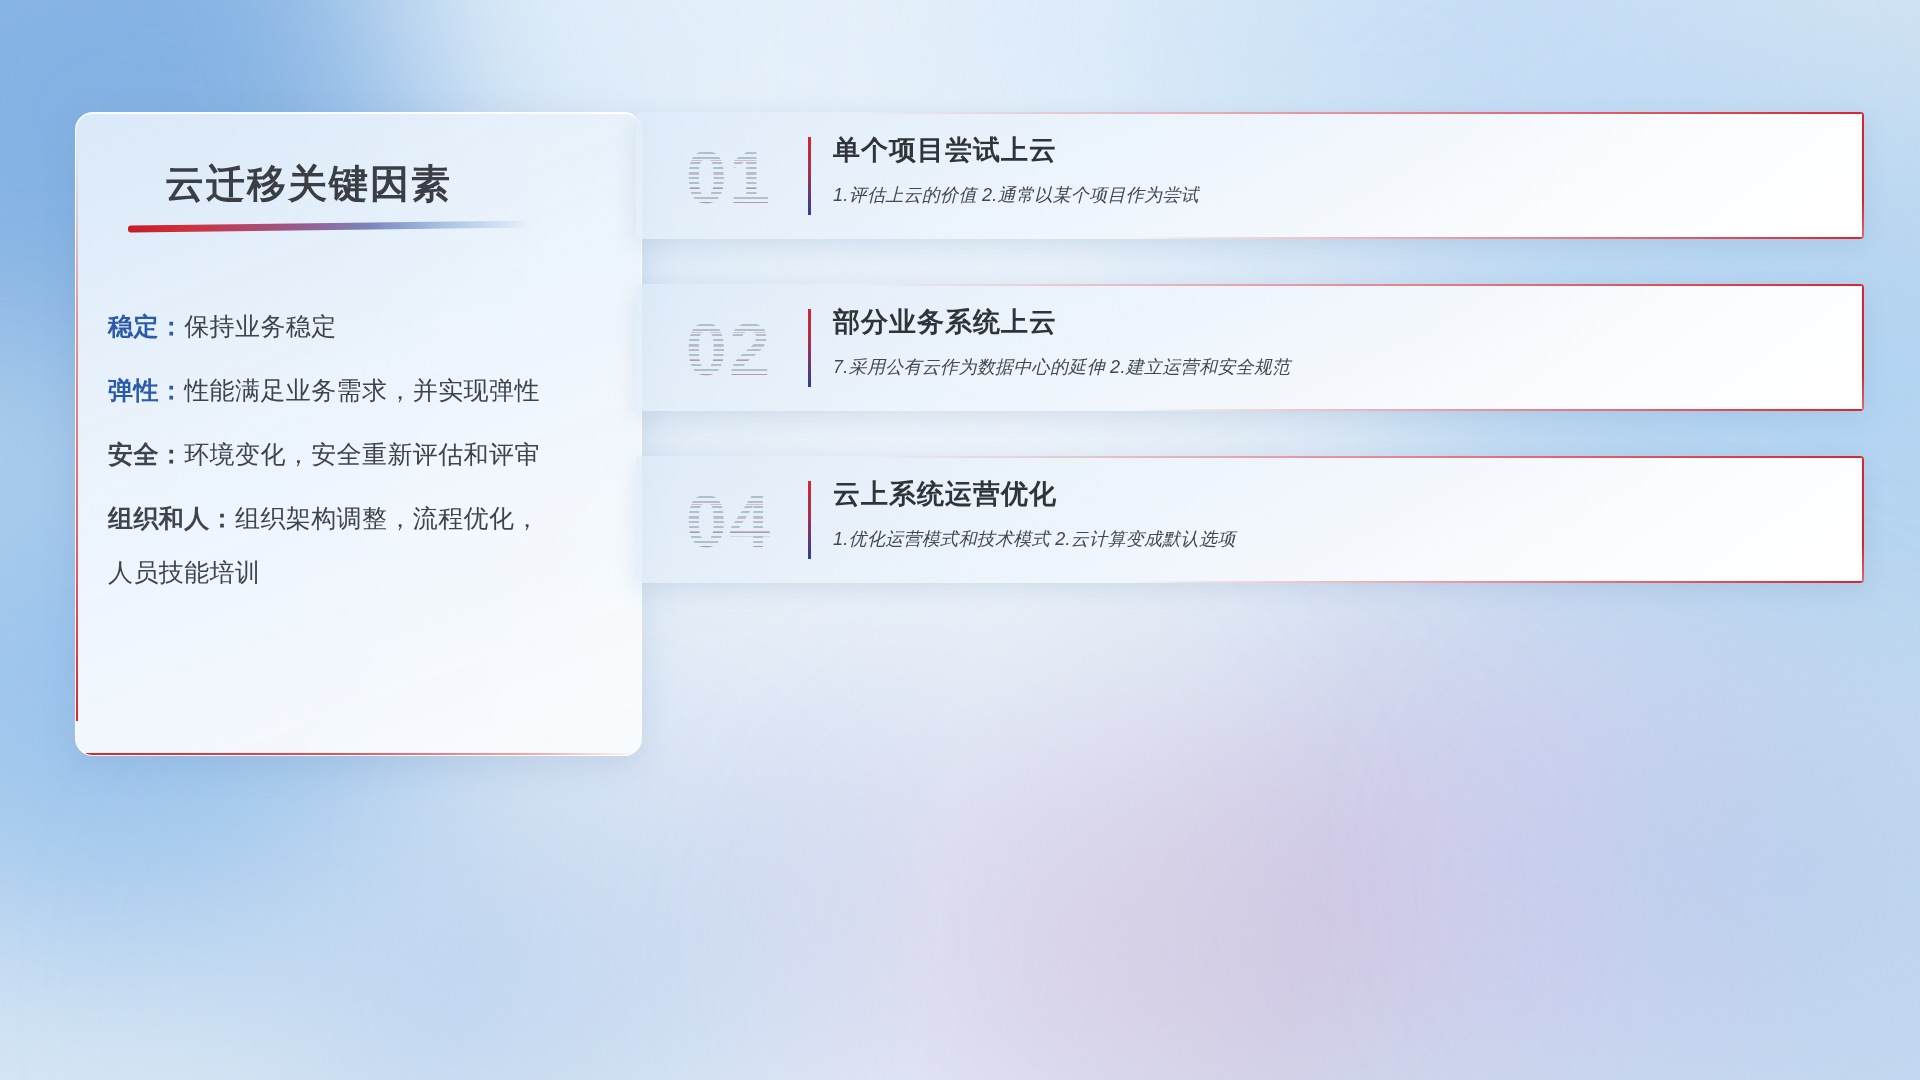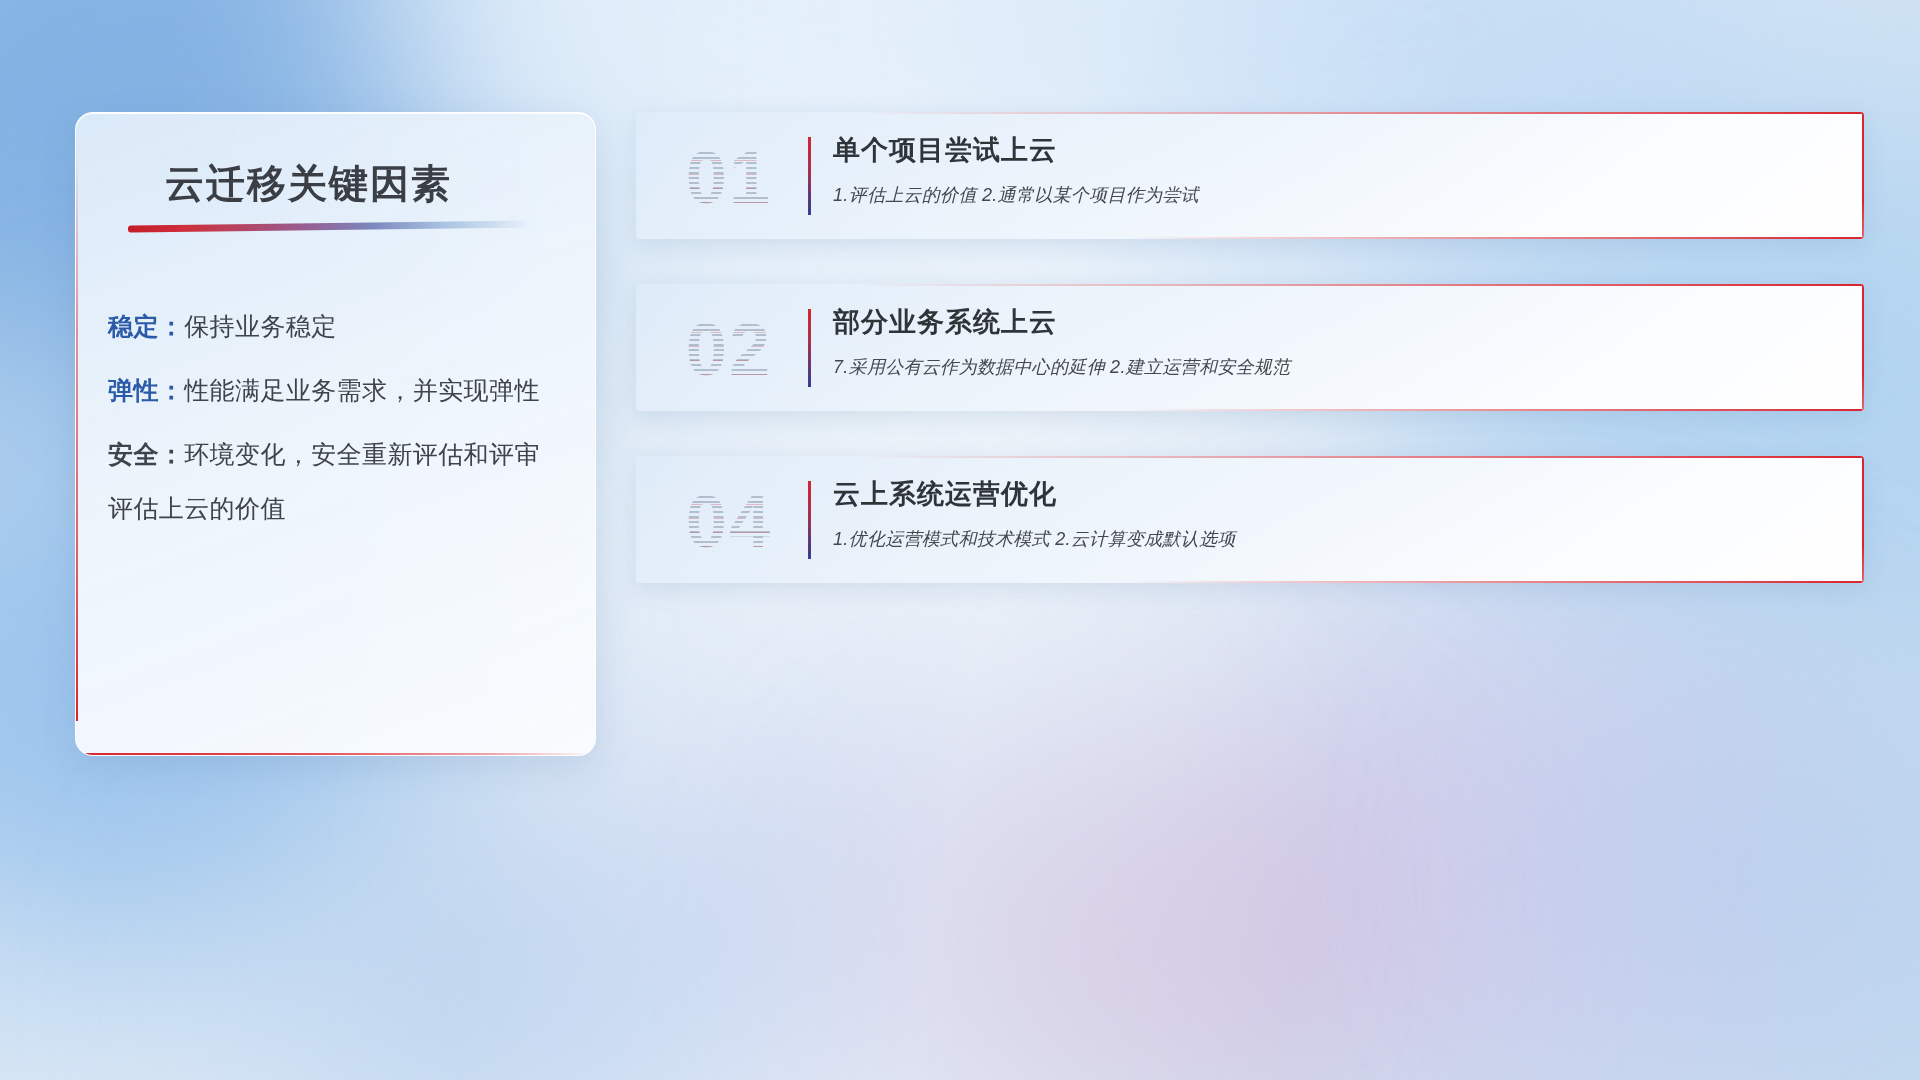--- a/index.html
+++ b/index.html
@@ -36,20 +36,21 @@
   .stage{position:absolute;inset:0;}
 
   
   .left-panel{
     position:absolute;left:75px;top:112px;width:519px;height:642px;
     border-radius:18px;
     background:linear-gradient(160deg,rgba(226,238,250,.92) 0%,rgba(238,245,252,.95) 40%,rgba(250,252,254,.97) 100%);
     border:1px solid rgba(255,255,255,.85);
     box-shadow:0 10px 34px rgba(90,125,170,.17), inset 0 1px 0 rgba(255,255,255,.9);
     overflow:hidden;
+    padding-left:46px;
   }
   .left-panel::after{
     content:"";position:absolute;left:0;right:0;bottom:0;height:2px;
     background:linear-gradient(90deg,#d8252f 0%,#e0505a 45%,#f0a5aa 80%,rgba(240,165,170,0) 100%);
   }
   .left-panel::before{
     content:"";position:absolute;left:0;top:34px;bottom:34px;width:2px;
     background:linear-gradient(180deg,rgba(216,37,47,0) 0%,rgba(216,37,47,.45) 30%,rgba(216,37,47,.75) 75%,#d8252f 100%);
   }
   .panel-title{
@@ -171,22 +172,25 @@
 
       <div class="factor-row">
         <span class="factor-key">弹性：</span><span>性能满足业务需求，并实现弹性</span>
       </div>
 
       <div class="factor-row">
         <span class="factor-key plain">安全：</span><span>环境变化，安全重新评估和评审</span>
       </div>
 
 
-
-      <div class="factor-row factor-cont">评估上云的价值</div>
+      <div class="factor-row">
+        <span class="factor-key plain">组织和人：</span><span>组织架构调整，流程优化，</span>
+      </div>
+
+      <div class="factor-row factor-cont">人员技能培训</div>
 
     </div>
   </div>
 
   <div class="cards">
 
     <div class="card">
       <div class="card-num">01</div>
       <div class="card-num-tint">01</div>
       <div class="card-bar"></div>

